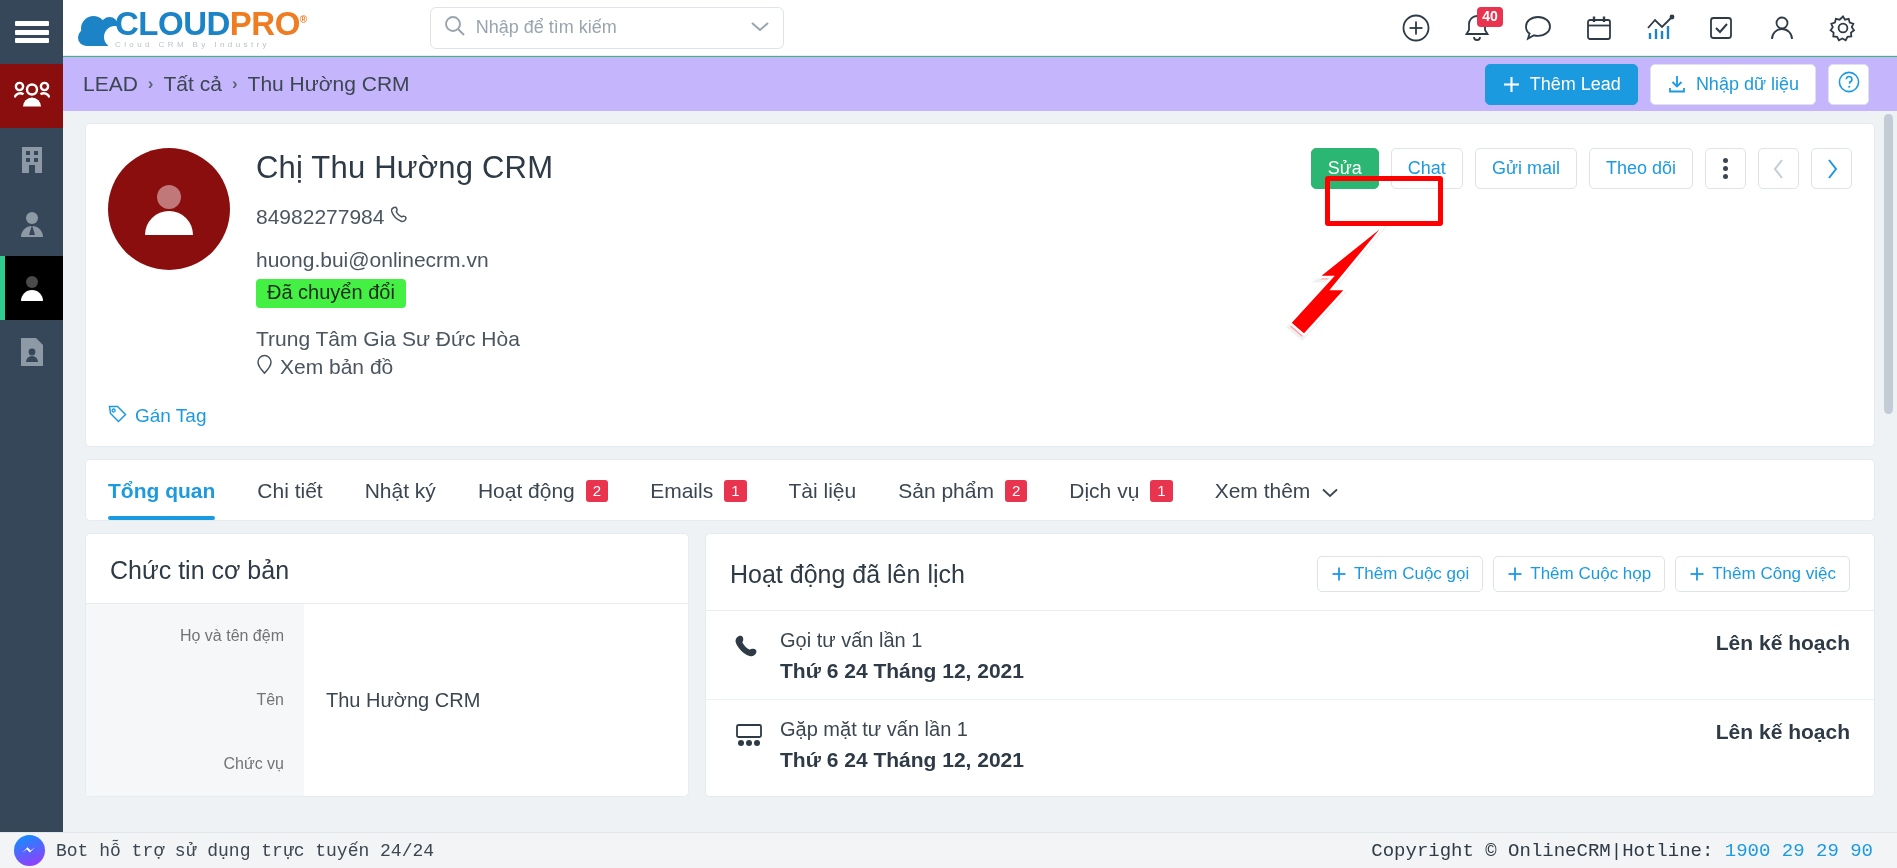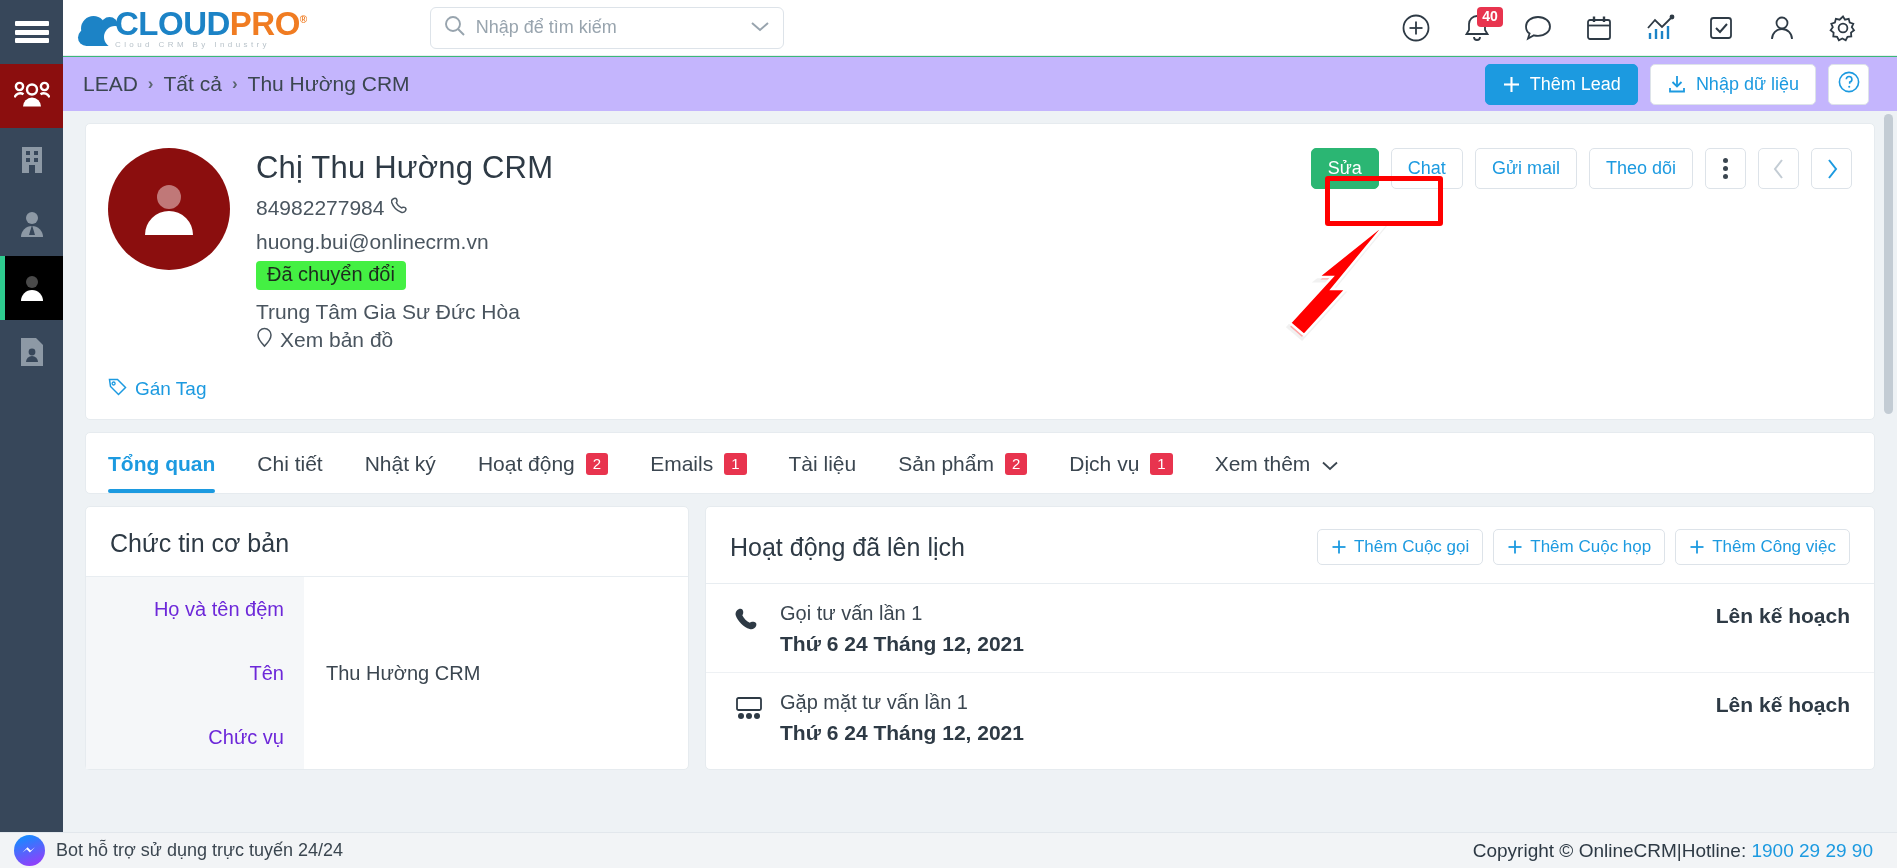--- a/index.html
+++ b/index.html
@@ -108,21 +108,21 @@
 
   
   .contact-card { padding: 24px 22px 18px 22px; position: relative; }
   .contact-top { display: flex; align-items: flex-start; }
   .avatar {
     width: 122px; height: 122px; border-radius: 50%; background: #8b0e0e;
     display: flex; align-items: center; justify-content: center; flex: none;
   }
   .cinfo { margin-left: 26px; padding-top: 2px; }
   .cname { font-size: 31px; color: #2e3a45; font-weight: 400; letter-spacing: .2px; }
-  .cline { font-size: 21px; color: #4a555f; margin-top: 10px; display: flex; align-items: flex-start; }
+  .cline { font-size: 21px; color: #4a555f; margin-top: 19px; display: flex; align-items: flex-start; }
   .cline .ph { margin-left: 7px; }
   .pill {
     display: inline-block; background: #44f043; color: #1d2b1d; font-size: 20px;
     border-radius: 4px; padding: 2px 11px 4px; margin-top: 7px;
   }
   .cmap { display: flex; align-items: center; font-size: 21px; color: #4a555f; margin-top: 3px; }
   .cmap .pin { margin-right: 7px; }
   .tagrow { margin-top: 24px; display: inline-flex; align-items: center; color: #1c9ae0;
             font-size: 19px; cursor: pointer; }
   .tagrow .ic { margin-right: 8px; }
@@ -169,21 +169,21 @@
   .panel-title { font-size: 25px; color: #2e3a45; }
   .panel-head .acts { margin-left: auto; display: flex; gap: 10px; }
   .btn.sm { height: 36px; font-size: 17px; padding: 0 13px; }
   .btn.sm .ic { margin-right: 7px; }
 
   .field-grid { display: flex; }
   .field-labels { width: 218px; background: #f5f7f9; flex: none; }
   .field-vals { flex: 1; }
   .flabel {
     height: 64px; display: flex; align-items: center; justify-content: flex-end;
-    padding-right: 20px; font-size: 20px; color: #6d28d9;
+    padding-right: 20px; font-size: 16px; color: #737373;
   }
   .fval { height: 64px; display: flex; align-items: center; padding-left: 22px;
           font-size: 20px; color: #3b4650; }
 
   .act-row { display: flex; align-items: flex-start; padding: 18px 24px 16px 28px;
              border-bottom: 1px solid #eef1f4; }
   .act-row:last-child { border-bottom: 0; }
   .act-ic { width: 46px; flex: none; padding-top: 4px; }
   .act-body { flex: 1; }
   .act-title { font-size: 20px; color: #3b4650; }
@@ -195,21 +195,21 @@
     position: absolute; right: 3px; top: 114px; width: 11px; bottom: 40px;
     background: #eef2f5;
   }
   .vscroll .thumb { position: absolute; top: 0; left: 1px; width: 9px; height: 300px;
                     background: #c3ccd4; border-radius: 5px; }
 
   
   .footer {
     position: absolute; left: 0; bottom: 0; right: 0; height: 36px;
     background: #f2f4f6; border-top: 1px solid #e2e7ec;
-    display: flex; align-items: center; padding: 0 24px 0 14px;
+    display: flex; align-items: center; padding: 0 24px 0 14px; font-family: Liberation Mono, monospace;
   }
   .fb-left { display: flex; align-items: center; font-size: 18px; color: #3b4650; }
   .messenger {
     width: 31px; height: 31px; border-radius: 50%;
     background: linear-gradient(160deg, #0695ff, #a334fa);
     display: flex; align-items: center; justify-content: center; margin-right: 11px;
     flex: none; cursor: pointer;
   }
   .fb-right { margin-left: auto; font-size: 19px; color: #2e3a45; }
   .fb-right a { color: #1c9ae0; text-decoration: none; }

